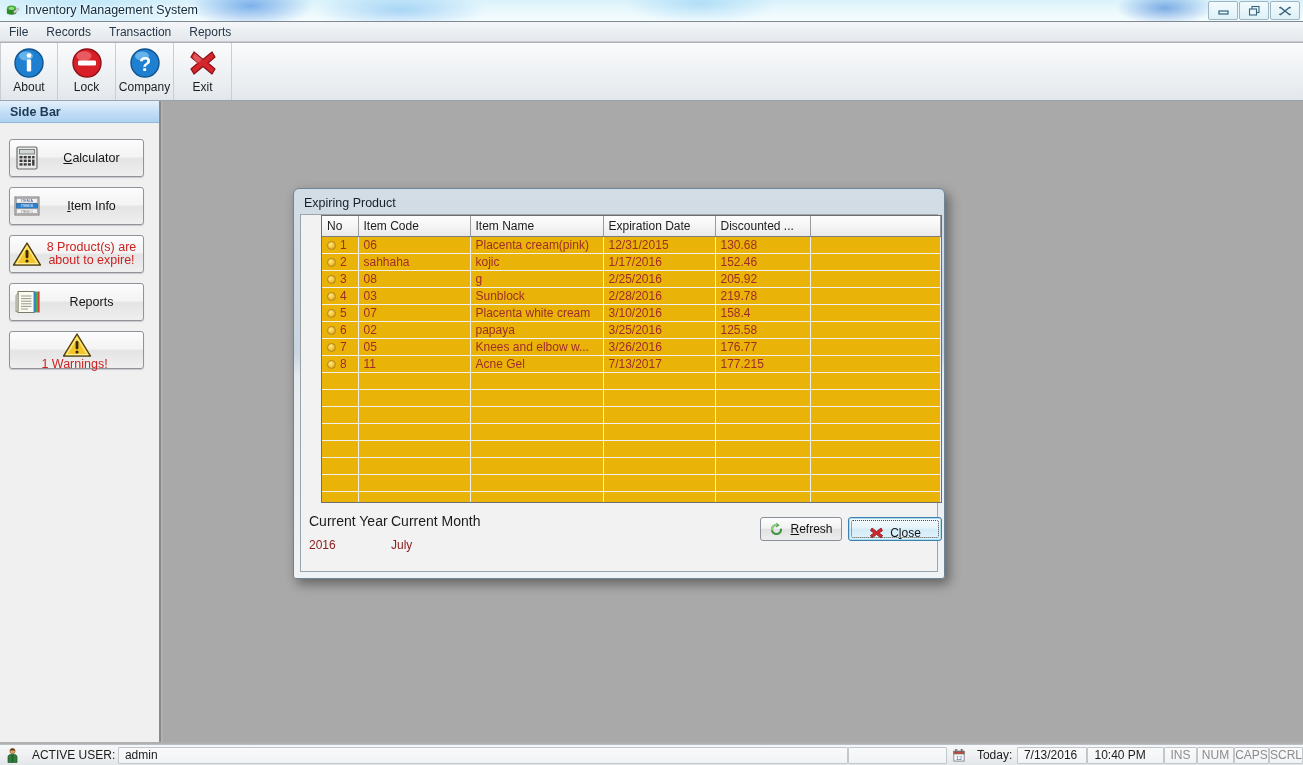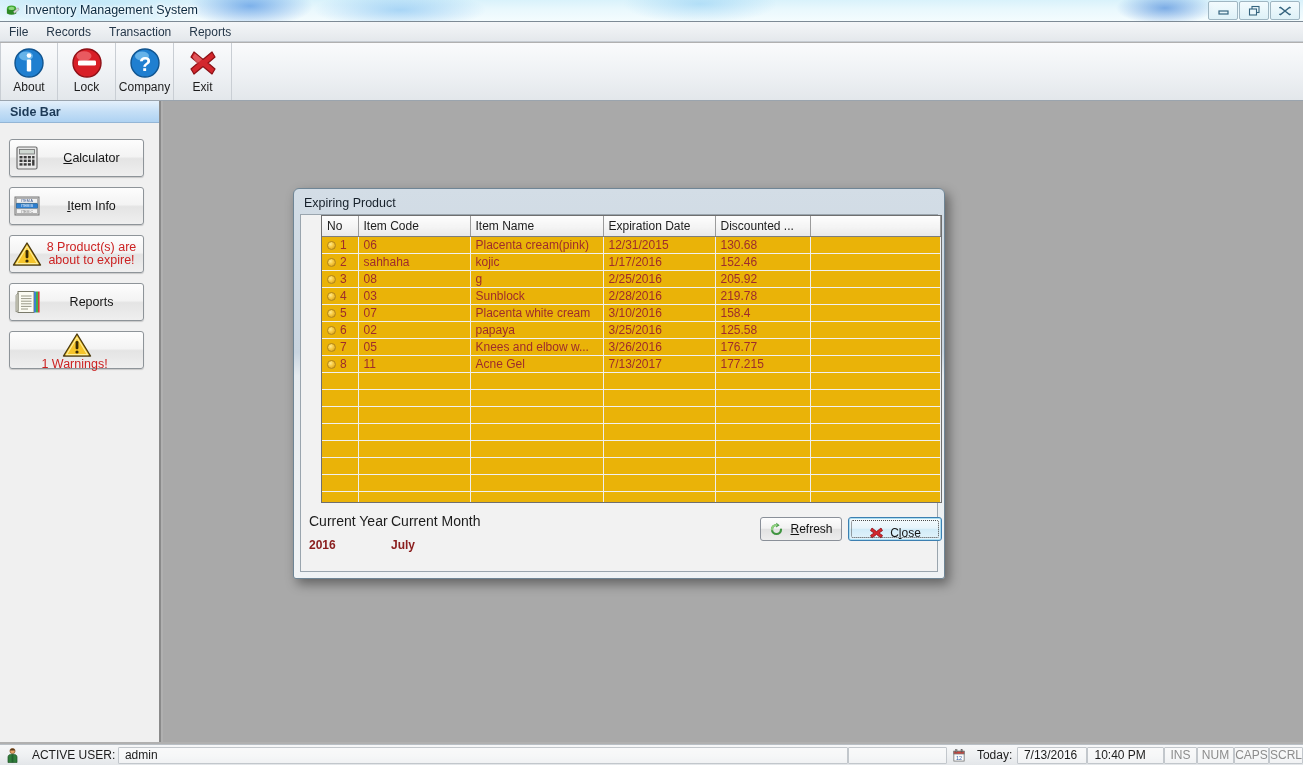--- a/index.html
+++ b/index.html
@@ -156,21 +156,21 @@
     background: radial-gradient(circle at 35% 32%, #ffe88a 0%, #f5c63a 48%, #c8901a 100%);
     border: 1px solid #b08418; margin-right: 4px; vertical-align: -1px;
     box-sizing: border-box;
   }
 
   
   .foot-lbl {
     position: absolute; font-size: 14px; color: #1c1c1c;
   }
   .foot-val {
-    position: absolute; font-size: 12px; color: #8b2020; font-weight: bold;
+    position: absolute; font-size: 12px; color: #8b2020; font-weight: normal;
   }
   .dlg-btn {
     position: absolute; height: 24px;
     border: 1px solid #8a9099; border-radius: 3px;
     background: linear-gradient(to bottom, #fdfdfd 0%, #f2f2f2 46%, #e2e2e2 52%, #ededed 100%);
     display: flex; align-items: center; justify-content: center; gap: 6px;
     box-sizing: border-box; cursor: default;
     font-size: 12px; color: #131313;
   }
   .dlg-btn.focused {

